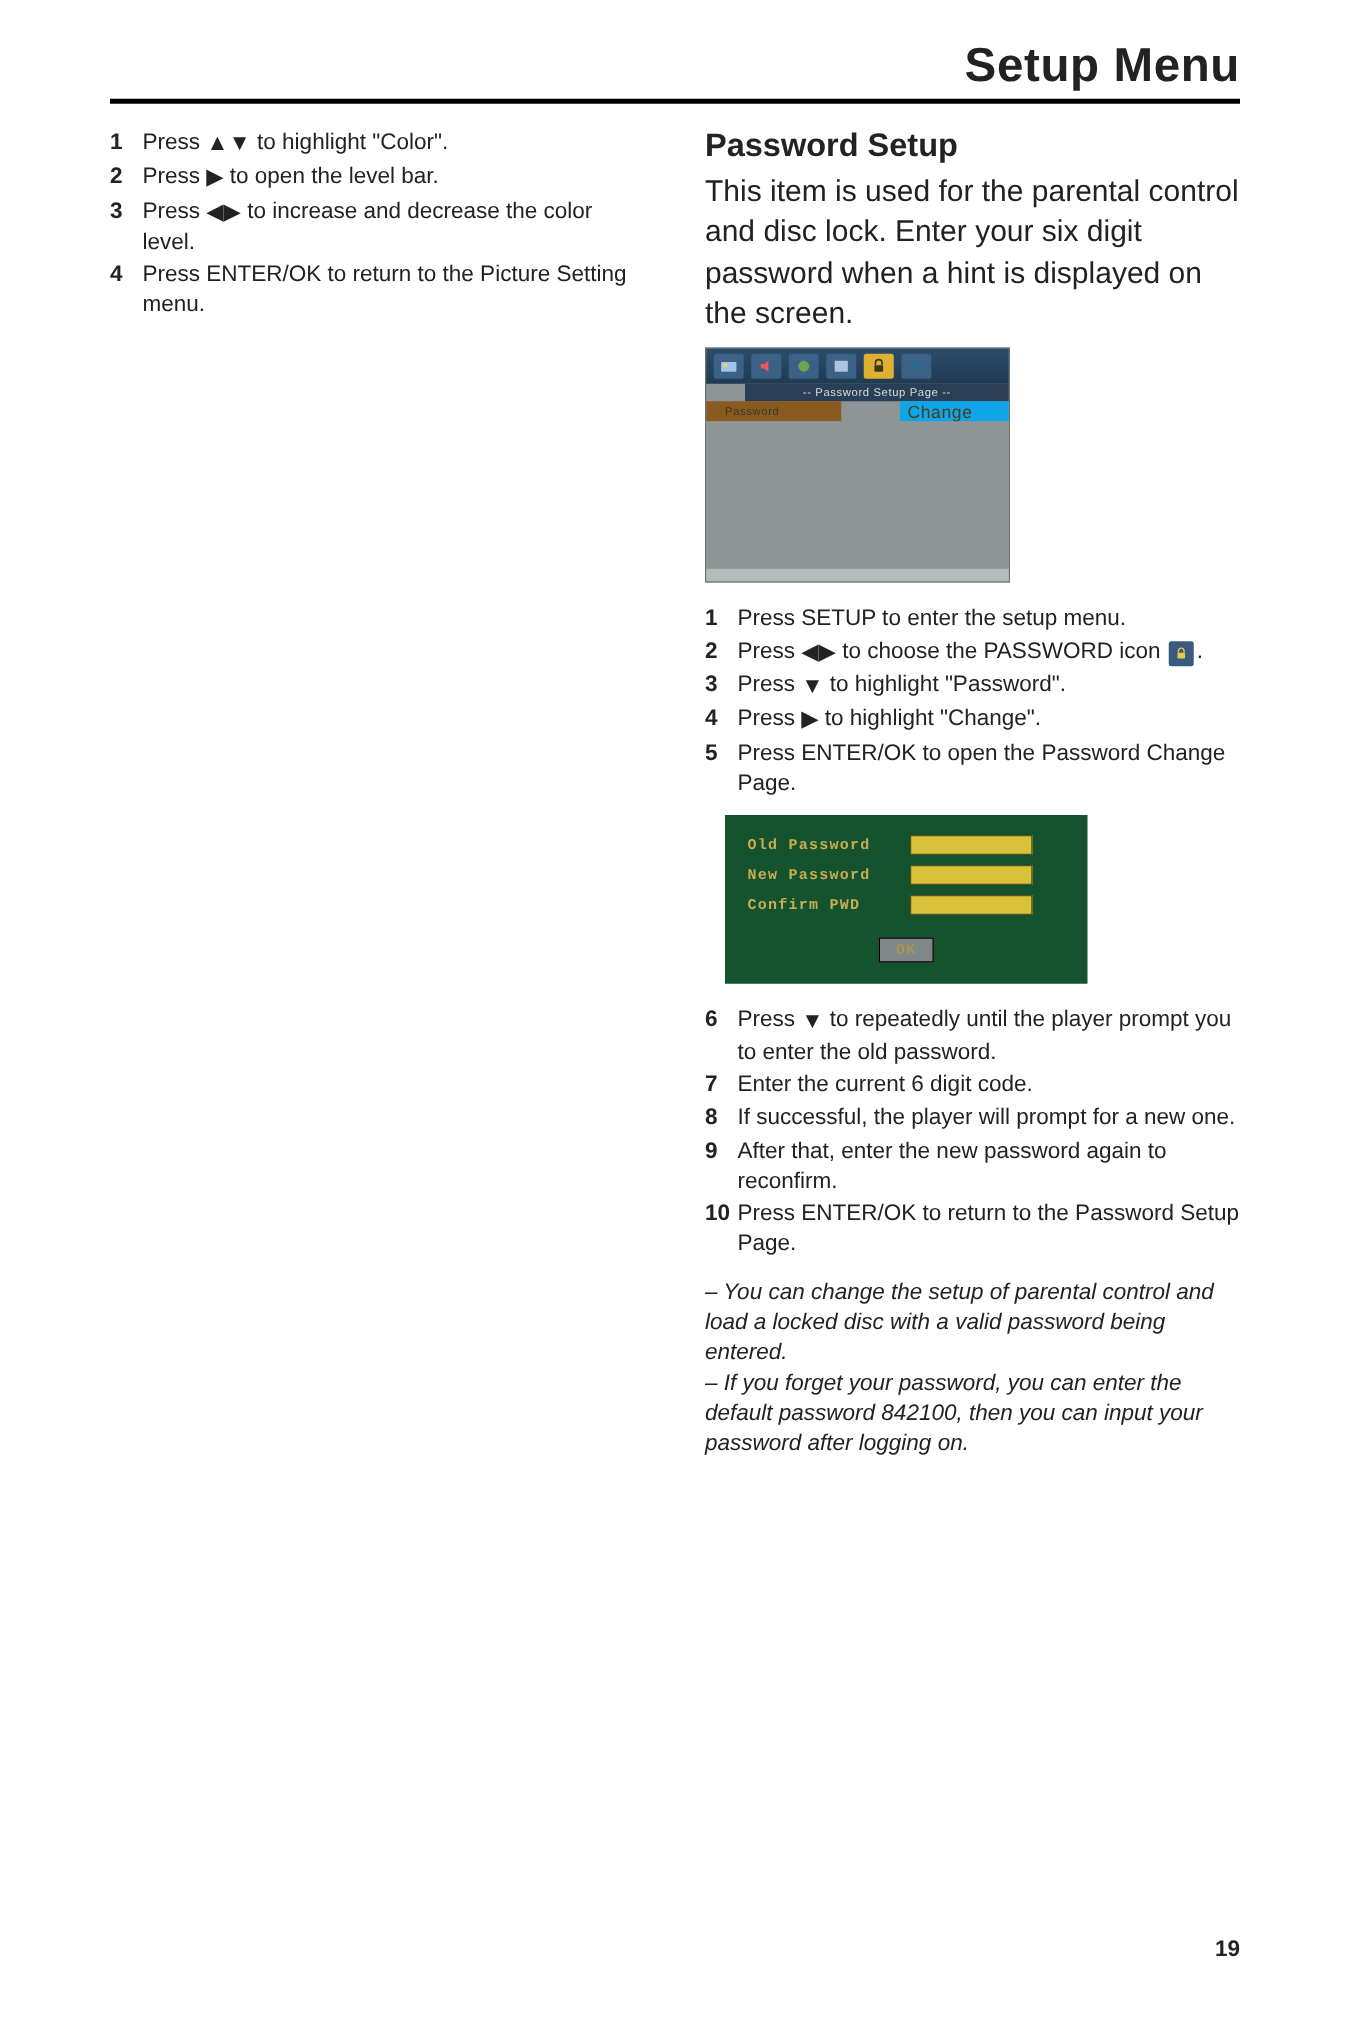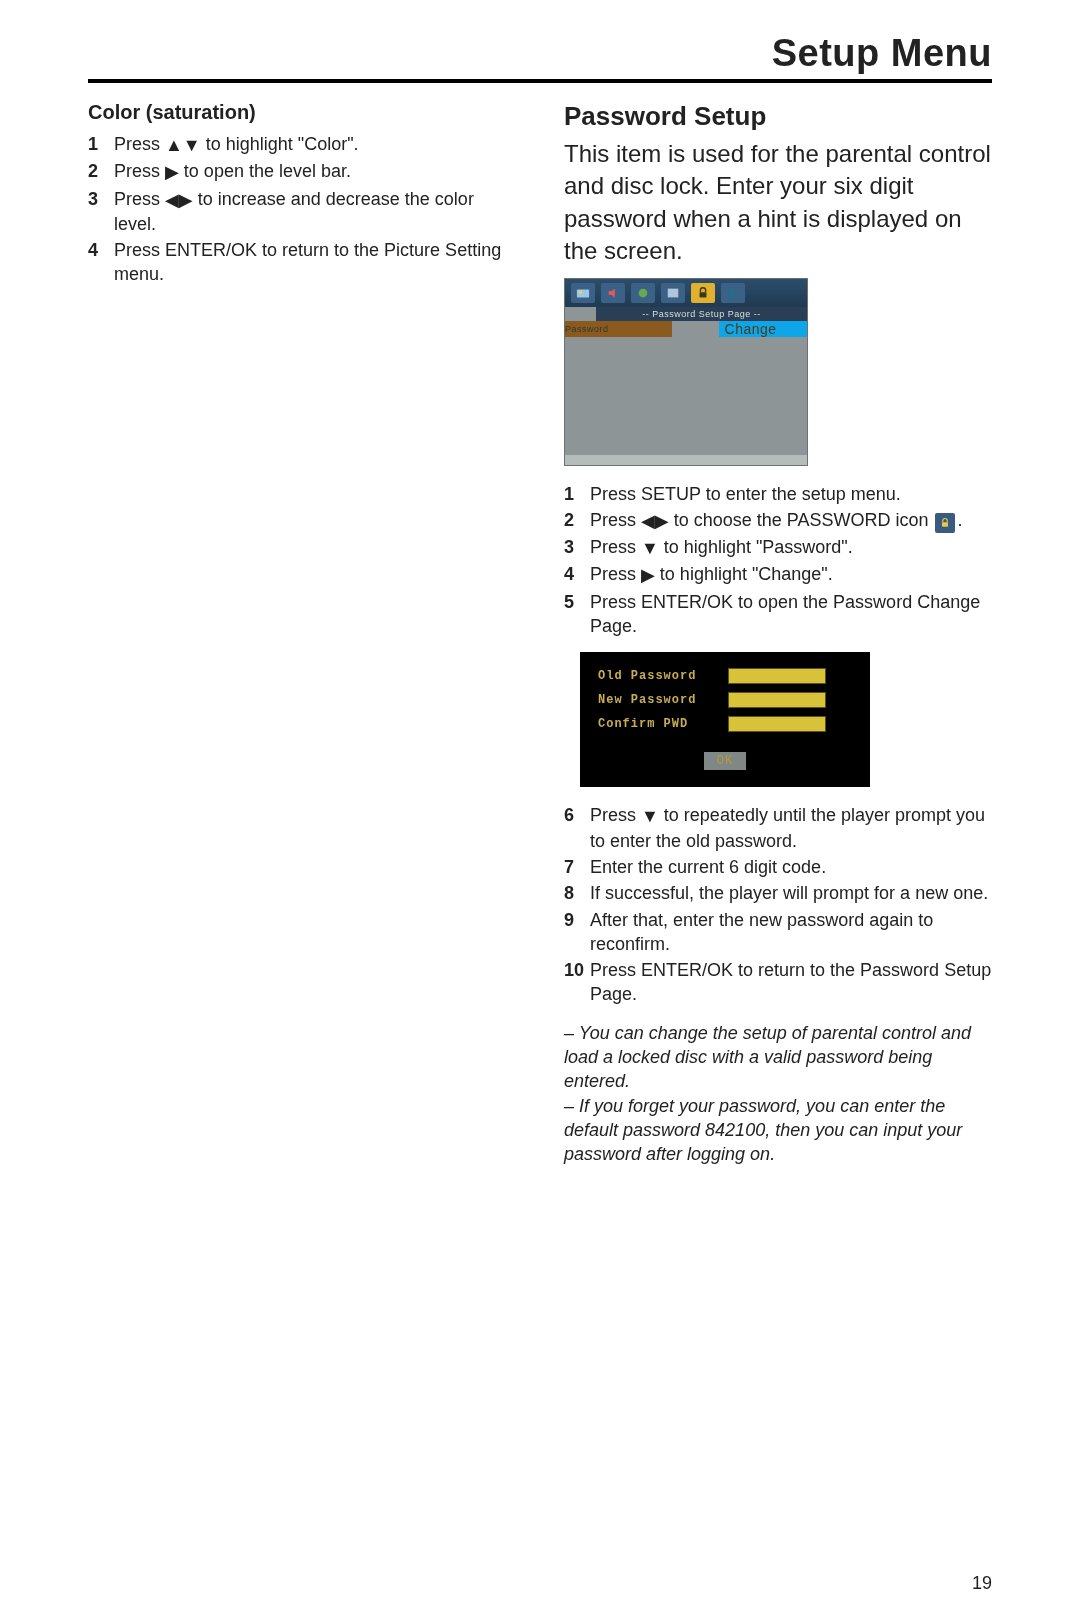--- a/index.html
+++ b/index.html
@@ -12,59 +12,58 @@
   .subhead { font-weight: 700; font-size: 20px; margin-bottom: 8px; }
   .h2 { font-weight: 700; font-size: 26px; margin-bottom: 6px; }
   p { font-size: 24px; line-height: 1.35; margin-bottom: 10px; }
   ol.steps { list-style: none; padding-left: 0; margin-bottom: 14px; }
   ol.steps li { display: flex; align-items: flex-start; font-size: 18px; line-height: 1.35; margin-bottom: 2px; }
   ol.steps li .num { font-weight: 700; min-width: 26px; }
   ol.steps li .txt { flex: 1; }
   .tri { display: inline-block; vertical-align: -1px; }
   .notes { font-style: italic; font-size: 18px; line-height: 1.35; }
   .notes-title { font-weight: 400; }
-  .pagenum { position: absolute; bottom: 24px; right: 88px; font-weight: 400; font-size: 18px; }
+  .pagenum { position: absolute; bottom: 48px; right: 88px; font-weight: 700; font-size: 18px; }
 
   
   .shot1 { width: 244px; height: 188px; background: #8d9596; margin: 8px 0 16px 0; border: 1px solid #6c7273; position: relative; }
   .shot1 .tabbar { height: 28px; background: linear-gradient(#2b4e6c,#203a52); display: flex; align-items: center; gap: 6px; padding: 0 6px; }
   .tabicon { width: 24px; height: 20px; background: #3b6186; border-radius: 2px; display:flex; align-items:center; justify-content:center; }
   .tabicon.sel { background: #e0b030; }
   .tabicon svg { width: 14px; height: 14px; }
   .shot1 .title { height: 14px; background: #2a3f55; color: #d8dfda; font-size: 9px; text-align: center; line-height: 14px; letter-spacing: .5px; margin-left: 31px; }
   .shot1 .row { height: 16px; display: flex; }
-  .shot1 .row .cell-l { width: 55%; background: #8a5a1e; color: #2e3a2a; font-size: 9px; padding-left: 0; line-height: 16px; letter-spacing: .5px; }
+  .shot1 .row .cell-l { width: 55%; background: #8a5a1e; color: #2e3a2a; font-size: 9px; padding-left: 15px; line-height: 16px; letter-spacing: .5px; }
   .shot1 .row .cell-r { width: 45%; background: #0ea5e9; color: #4a3c1a; font-size: 14px; padding-left: 6px; line-height: 16px; letter-spacing: .5px; margin-left: 47px; }
   .shot1 .body { position: absolute; top: 58px; left: 0; right: 0; bottom: 10px; background: #8d9596; }
   .shot1 .bottombar { position: absolute; bottom: 0; left: 0; right: 0; height: 10px; background: #b5bdbb; }
 
   
   .lockbox { display: inline-flex; width: 20px; height: 20px; background: #3a5b7d; border-radius: 2px; align-items: center; justify-content: center; vertical-align: -3px; margin: 0 2px; }
   .lockbox svg { width: 12px; height: 12px; }
 
   
-  .shot2 { width: 290px; height: 135px; background: #000000; margin: 10px 0 16px 16px; position: relative; padding: 14px 18px; }
+  .shot2 { width: 290px; height: 135px; background: #14532d; margin: 10px 0 16px 16px; position: relative; padding: 14px 18px; }
   .shot2 .line { display: flex; align-items: center; height: 20px; margin-bottom: 4px; }
   .shot2 .lbl { width: 130px; color: #c9ad52; font-size: 12px; letter-spacing: 1px; font-family: "Courier New", monospace; font-weight: bold; }
   .shot2 .field { width: 98px; height: 16px; background: #d8c23a; border: 1px solid #5a5020; }
   .shot2 .okwrap { text-align: center; margin-top: 16px; }
   .shot2 .ok { display: inline-block; width: 44px; height: 20px; background: #7f8886; border: 1px solid #000; color: #b89a3a; font-size: 12px; line-height: 18px; font-family: "Courier New", monospace; font-weight: normal; letter-spacing: 1px; }
 </style>
 </head>
 <body>
 
 <div class="page">
   <div class="header">
     <h1>Setup Menu</h1>
   </div>
 
   <div class="columns">
 
     <div class="col">
-      <div class="subhead">Color (saturation)</div>
       <ol class="steps" id="left-steps">
           <li>
             <span class="num">1</span>
             <span class="txt">Press <span class="tri">▲</span><span class="tri">▼</span> to highlight "Color".</span>
           </li>
           <li>
             <span class="num">2</span>
             <span class="txt">Press <span class="tri">▶</span> to open the level bar.</span>
           </li>
           <li>

